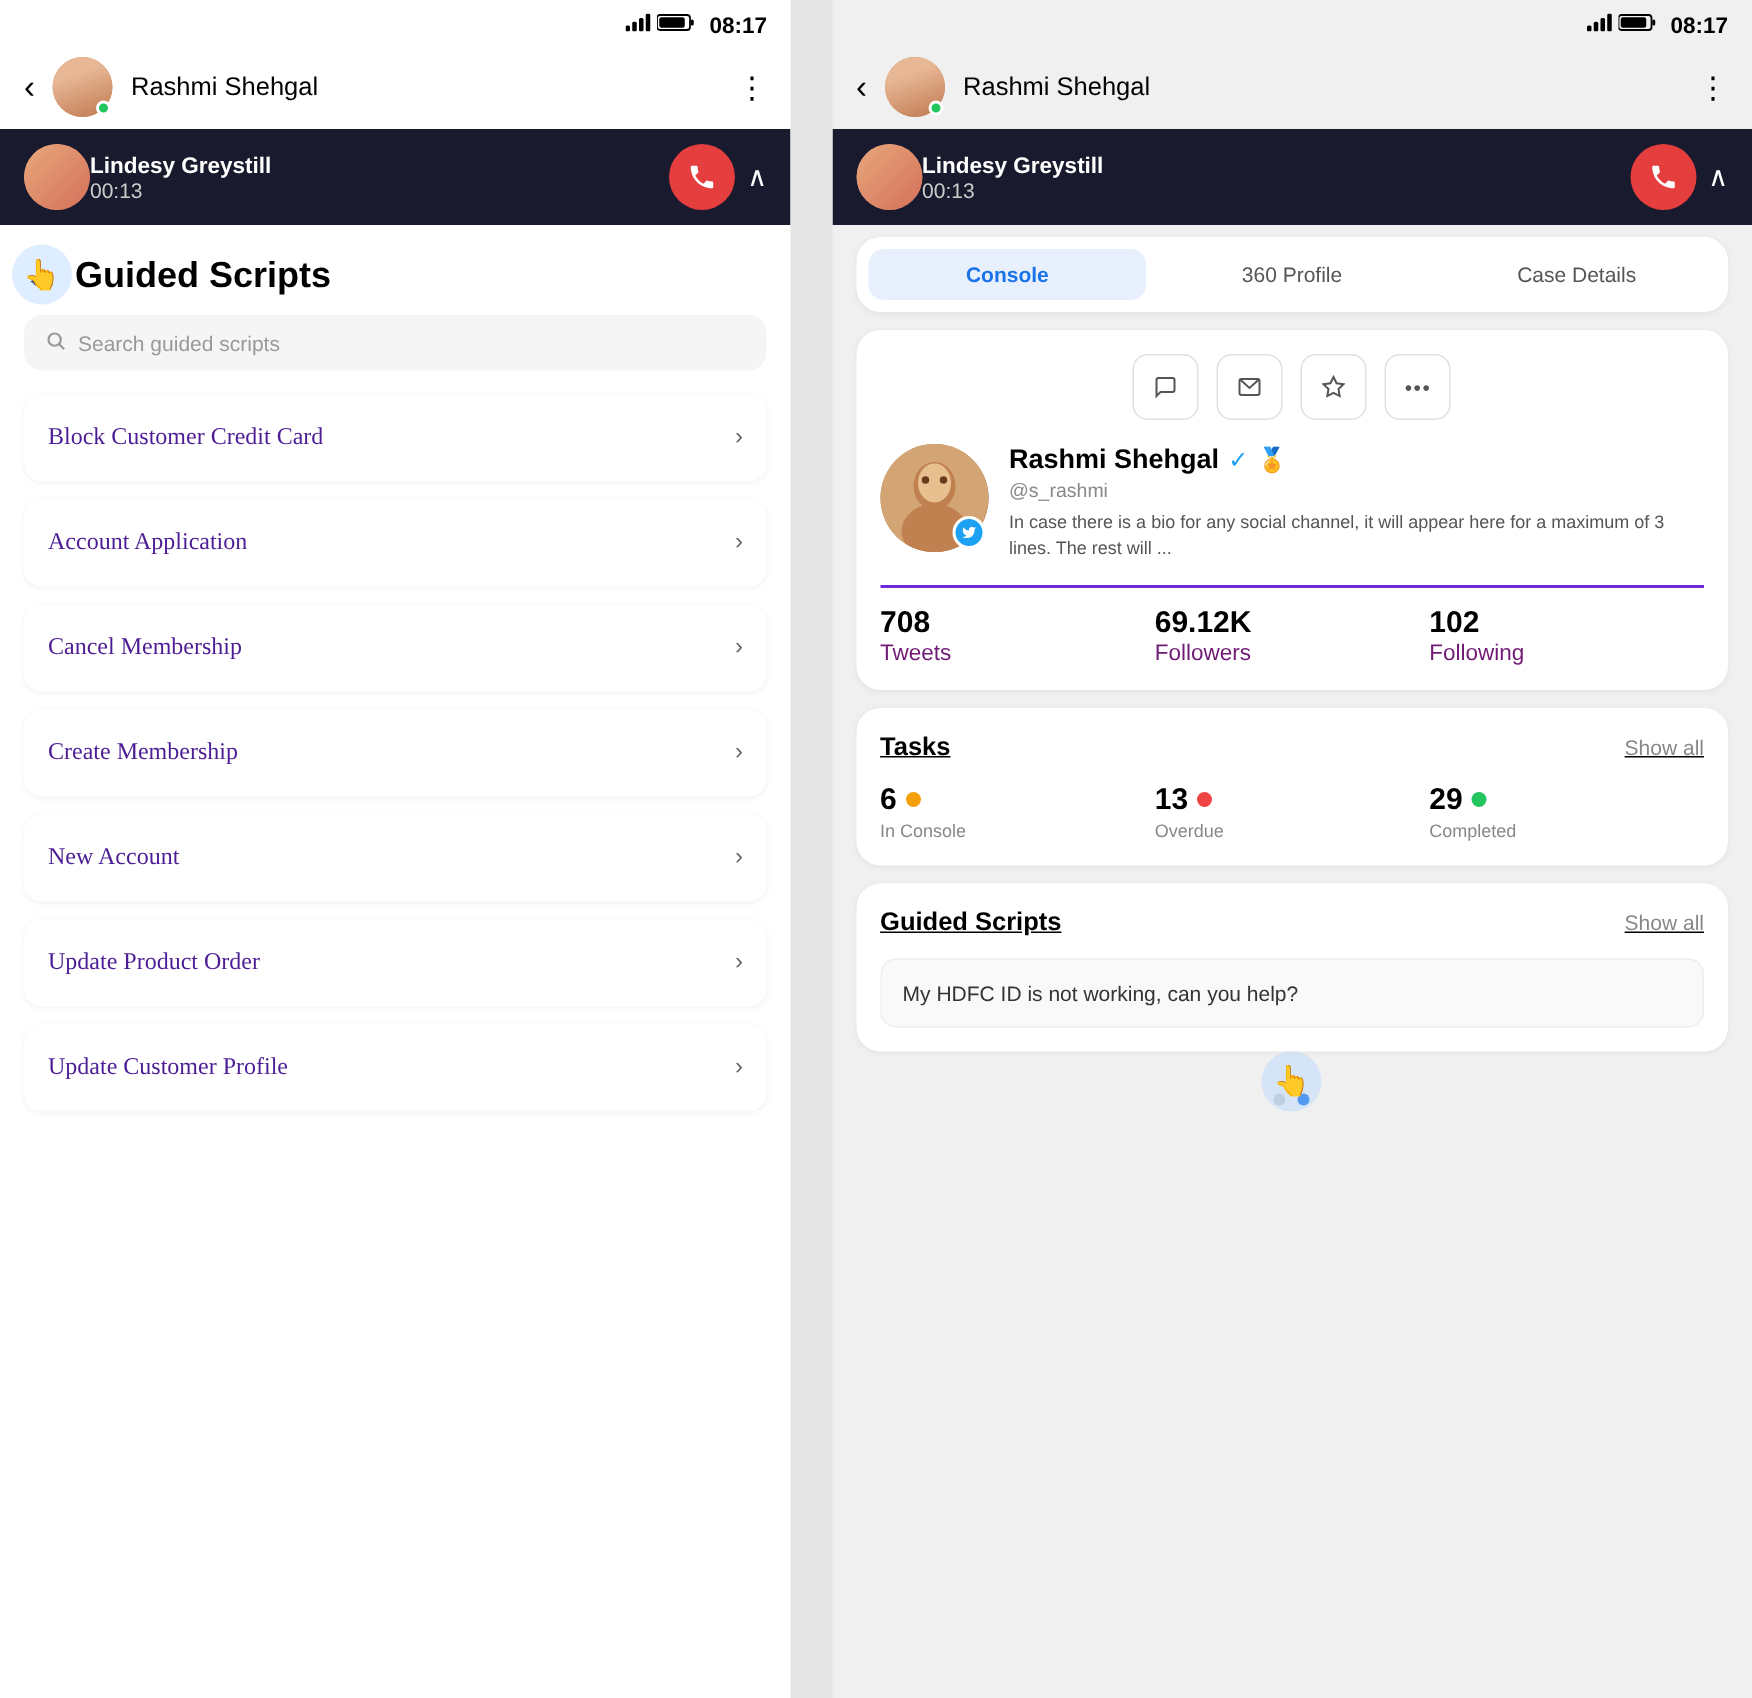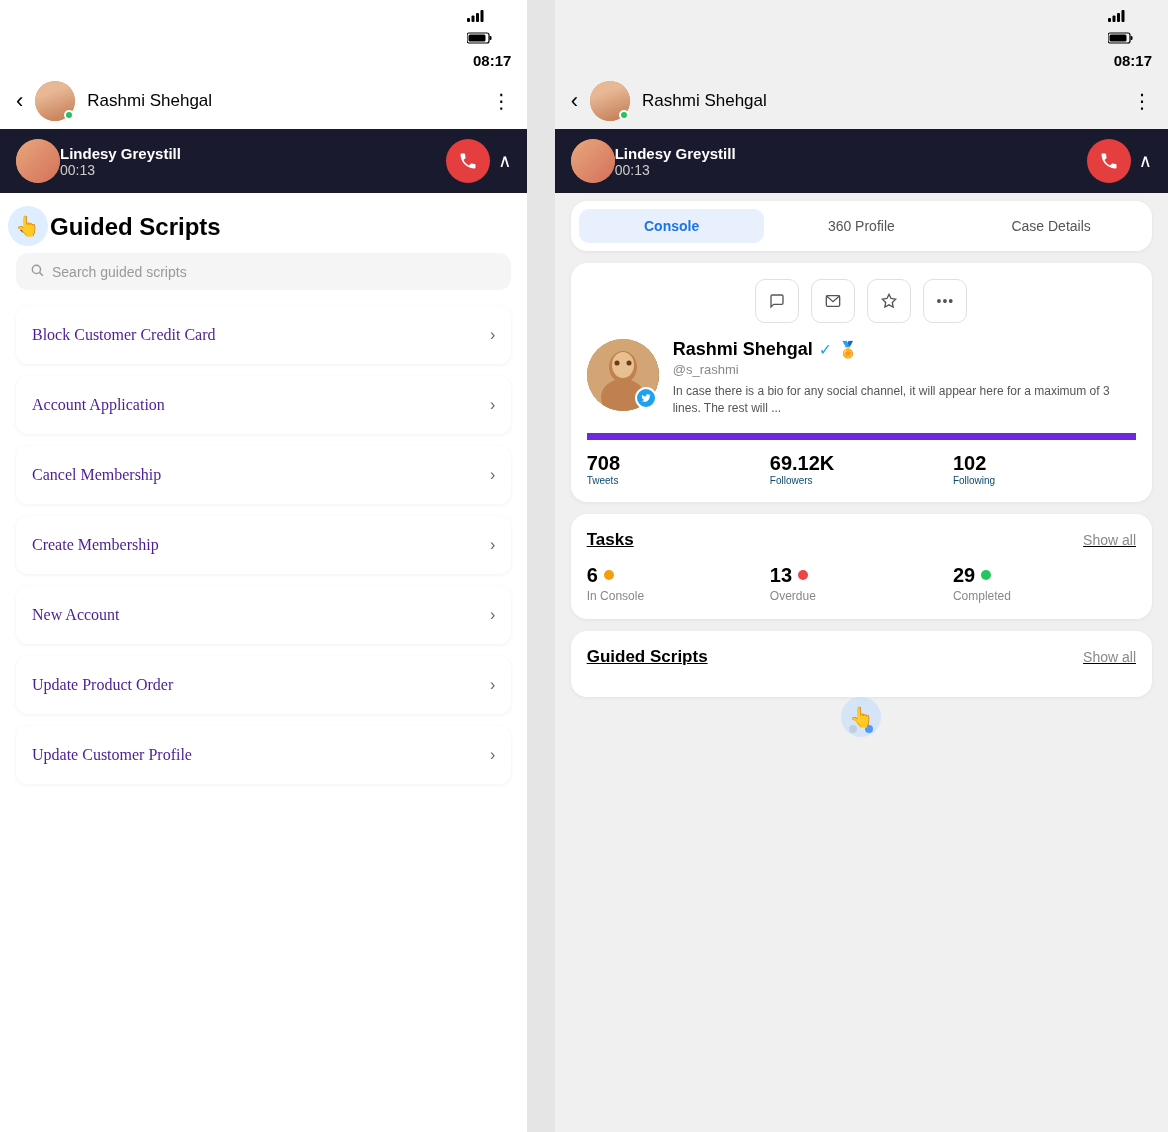--- a/index.html
+++ b/index.html
@@ -40,23 +40,22 @@
       gap: 4px;
     }
     .status-bar-time {
       font-size: 15px;
       font-weight: 600;
       color: #000;
       margin-left: 6px;
     }
     .status-icons {
       display: flex;
-      align-items: flex-start;
+      align-items: center;
       gap: 4px;
-      flex-direction: column;
     }
 
     .top-nav {
       display: flex;
       align-items: center;
       padding: 8px 16px;
       background: #fff;
       gap: 12px;
     }
     .back-btn {
@@ -342,34 +341,34 @@
       font-size: 12px;
       color: #555;
       line-height: 1.4;
     }
 
     .stats-row {
       display: flex;
       gap: 0;
       margin-top: 16px;
       padding-top: 12px;
-      border-top: 7px solid #6d28d9;
+      border-top: 2px solid #6d28d9;
     }
     .stat-item {
       flex: 1;
       text-align: left;
     }
     .stat-number {
       font-size: 20px;
       font-weight: 700;
       color: #000;
     }
     .stat-label {
-      font-size: 10px;
-      color: #0c4a6e;
+      font-size: 15px;
+      color: #701a75;
     }
 
     .tasks-card {
       background: #fff;
       border-radius: 16px;
       margin: 12px 16px;
       padding: 16px;
       box-shadow: 0 1px 4px rgba(0,0,0,0.06);
     }
     .card-header {
@@ -743,20 +742,23 @@
           <div class="task-label">Completed</div>
         </div>
       </div>
     </div>
 
     <div class="guided-scripts-card">
       <div class="card-header">
         <span class="card-title">Guided Scripts</span>
         <span class="show-all-link">Show all</span>
       </div>
+      <div class="script-suggestion">
+        <span>My HDFC ID is not working, can you help?</span>
+      </div>
     </div>
 
     <div style="position:relative;">
       <div class="bottom-dots">
         <div class="dot-indicator"></div>
         <div class="dot-indicator active"></div>
       </div>
       <div style="position:absolute;bottom:4px;left:50%;transform:translateX(-50%);background:rgba(173,210,255,0.4);border-radius:50%;width:40px;height:40px;display:flex;align-items:center;justify-content:center;">
         <span style="font-size:20px;">👆</span>
       </div>

